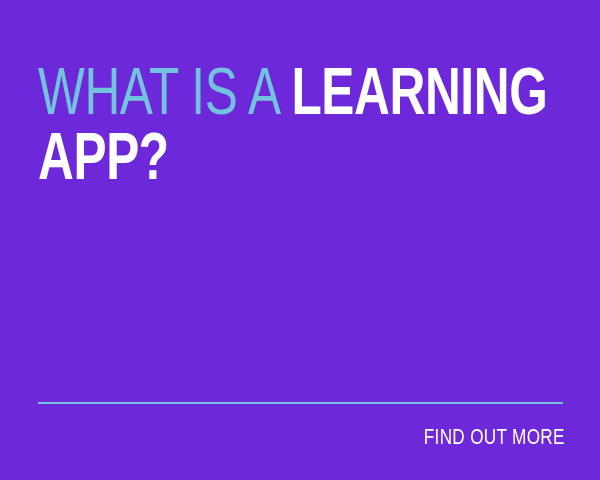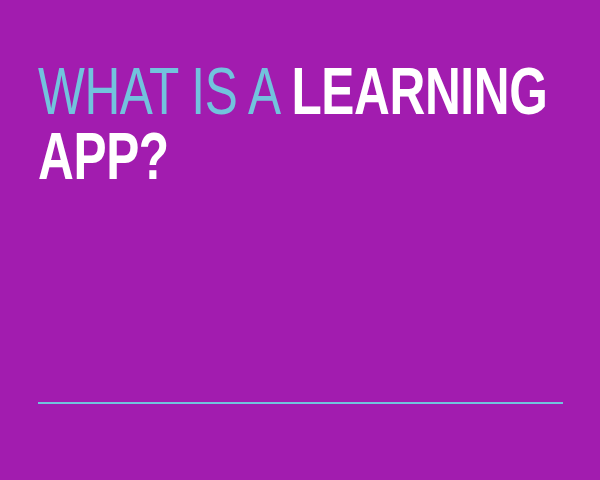--- a/index.html
+++ b/index.html
@@ -13,21 +13,21 @@
     overflow: hidden;
     font-family: "Liberation Sans", "DejaVu Sans", sans-serif;
     -webkit-font-smoothing: antialiased;
   }
 
   .slide {
     position: relative;
     box-sizing: border-box;
     width: 600px;
     height: 480px;
-    background: #a21caf;
+    background: #6d28d9;
     overflow: hidden;
   }
 
   
   .headline {
     position: absolute;
     left: 38px;
     top: 58px;
     width: 530px;
     margin: 0;
@@ -89,14 +89,17 @@
 <body>
 
 <div class="slide">
 
   <h1 class="headline">
     <span class="lead">What is a </span><span class="emph">Learning App?</span>
   </h1>
 
   <div class="divider"></div>
 
+  <div class="cta-row">
+    <span class="cta-label">Find Out More</span>
+  </div>
 
 </div>
 
 </body></html>

